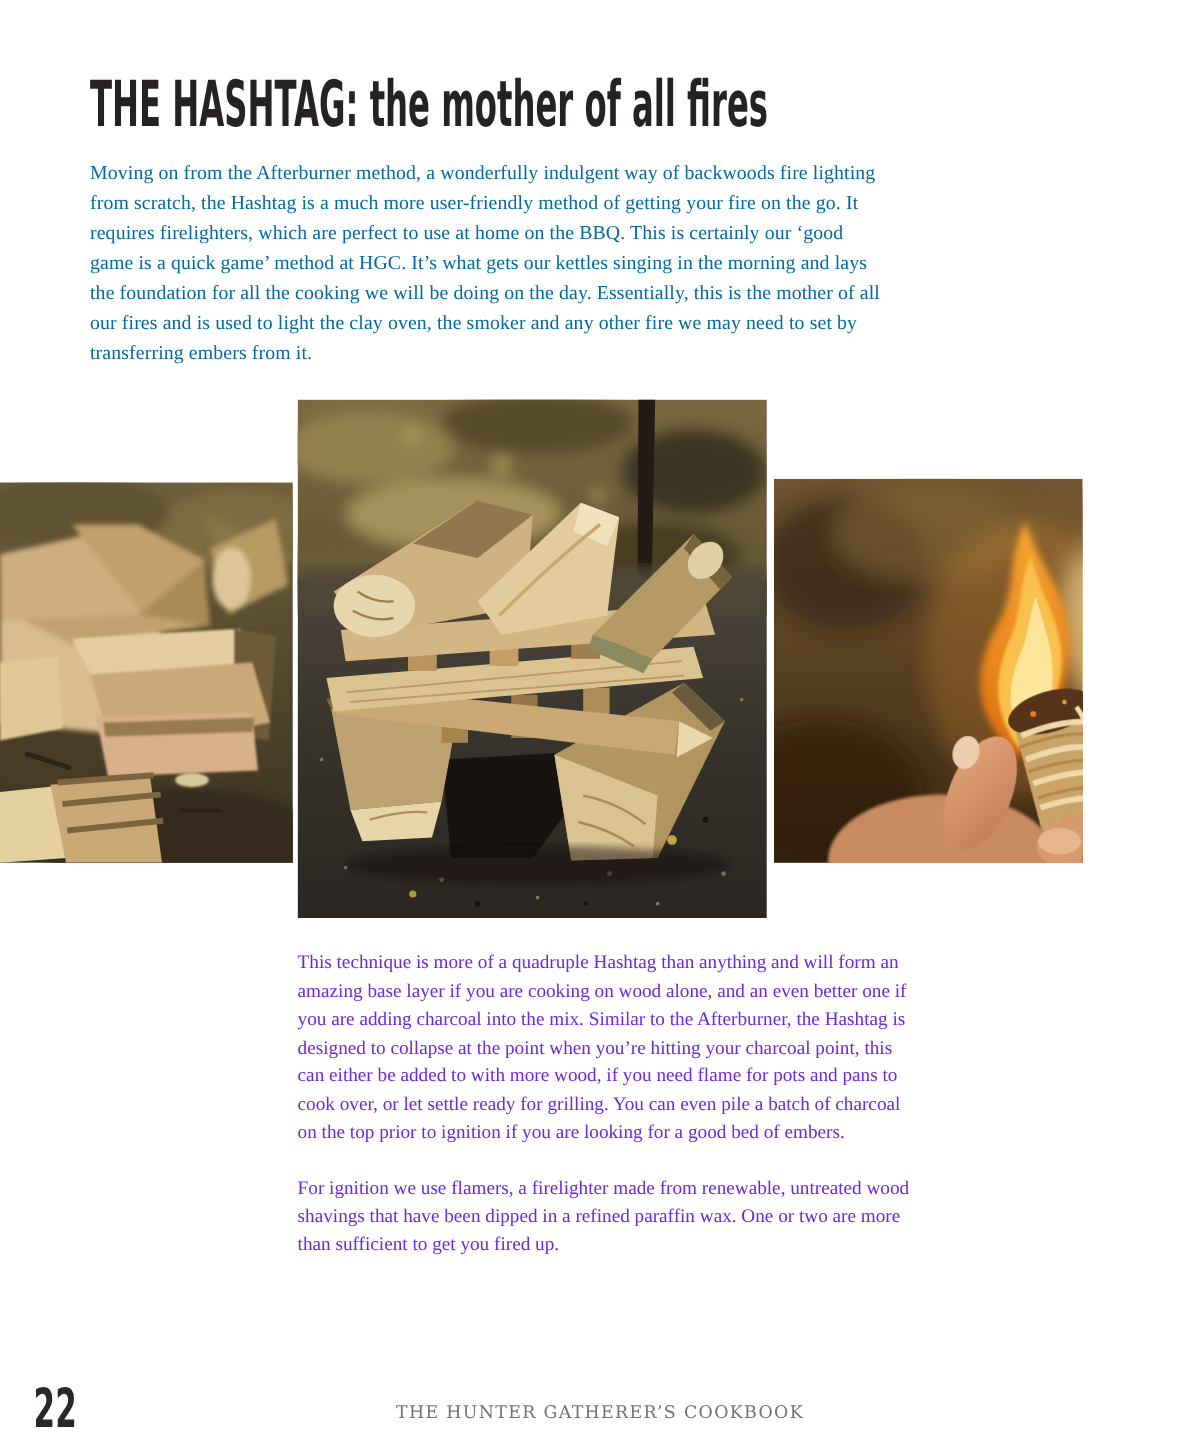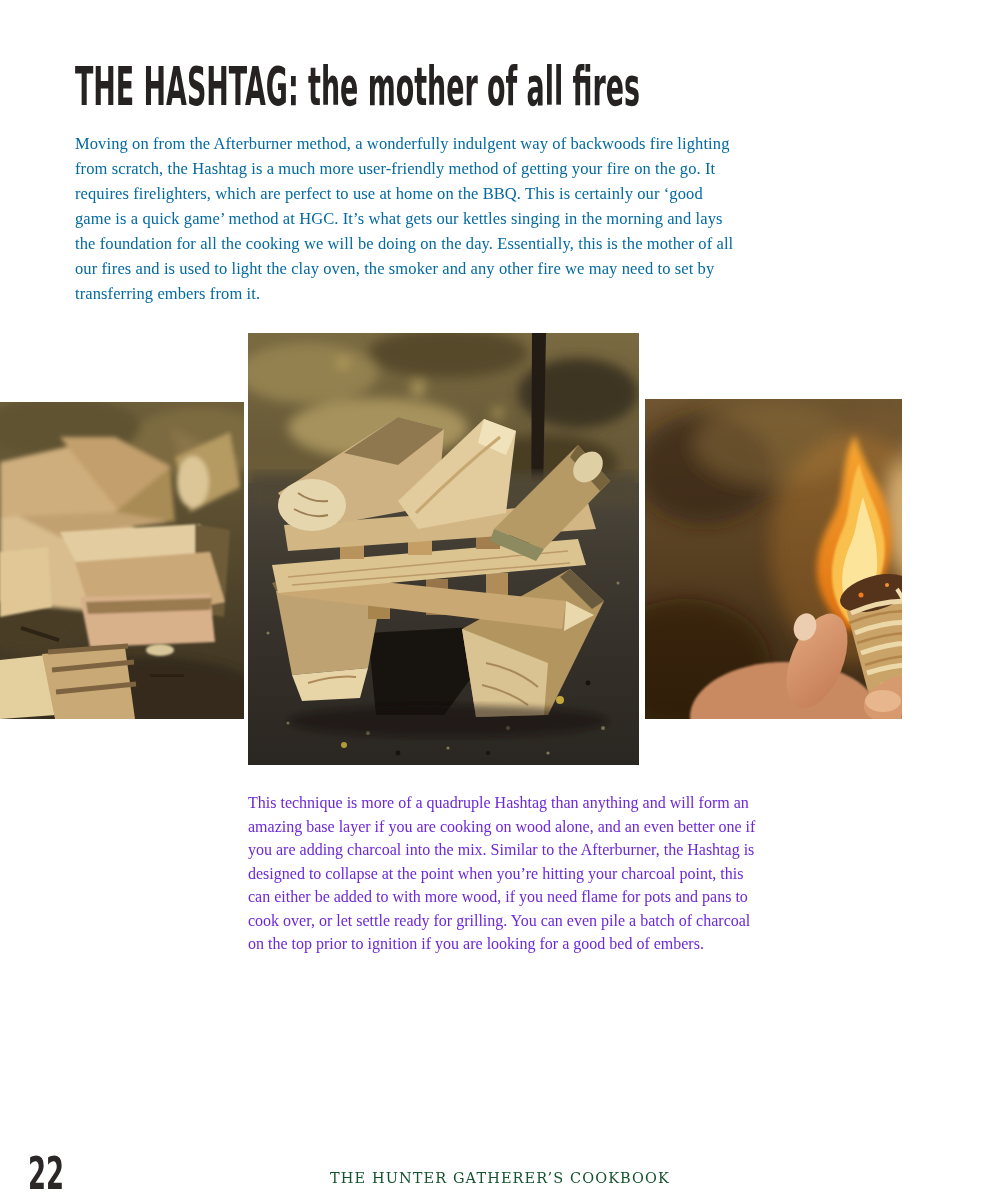--- a/index.html
+++ b/index.html
@@ -11,21 +11,21 @@
          font-size:16.5px;line-height:25px;color:#0369a1;letter-spacing:0.1px;}
   .photo{position:absolute;box-shadow:inset 0 0 0 1px rgba(40,30,15,.25);}
   .photo svg{display:block;}
   .body-col{position:absolute;left:248px;top:791px;width:516px;
             font-size:16px;line-height:23.5px;color:#6d28d9;}
   .body-col p{margin:0 0 23px 0;}
   .pagenum-svg{position:absolute;left:27px;top:1148px;}
   .pagenum-svg text{font-family:"DejaVu Sans", sans-serif;font-weight:bold;fill:#2b2727;}
   .footer-title{position:absolute;left:0;top:1170px;width:1000px;text-align:center;
                 font-family:"DejaVu Serif", serif;font-size:14.5px;letter-spacing:1.1px;
-                color:#14532d;}
+                color:#737373;}
   .edge-strip{position:absolute;left:997px;top:420px;width:3px;height:299px;
               background:linear-gradient(180deg,#7d6136,#8a6c3c 40%,#5d4526);}
 </style>
 </head>
 <body>
 
 <div class="page">
 
   <svg class="title-svg" width="590" height="56">
     <text x="0" y="45" font-size="53" textLength="565" lengthAdjust="spacingAndGlyphs">THE HASHTAG: the mother of all fires</text>
@@ -252,20 +252,21 @@
         <ellipse cx="172" cy="262" rx="26" ry="50" fill="url(#lg-skin)" transform="rotate(22 172 262)"></ellipse>
         <ellipse cx="160" cy="228" rx="11" ry="14" fill="#eccdaf" transform="rotate(18 160 228)"></ellipse>
         <ellipse cx="238" cy="302" rx="18" ry="11" fill="#e8b68c"></ellipse>
       </g>
     </svg>
   </figure>
   <div class="edge-strip"></div>
 
   <div class="body-col">
     <p>This technique is more of a quadruple Hashtag than anything and will form an amazing base layer if you are cooking on wood alone, and an even better one if you are adding charcoal into the mix. Similar to the Afterburner, the Hashtag is designed to collapse at the point when you’re hitting your charcoal point, this can either be added to with more wood, if you need flame for pots and pans to cook over, or let settle ready for grilling. You can even pile a batch of charcoal on the top prior to ignition if you are looking for a good bed of embers.</p>
+    <p>For ignition we use flamers, a firelighter made from renewable, untreated wood shavings that have been dipped in a refined paraffin wax. One or two are more than sufficient to get you fired up.</p>
   </div>
 
   <svg class="pagenum-svg" width="46" height="50">
     <text x="1" y="41" font-size="45" textLength="36" lengthAdjust="spacingAndGlyphs">22</text>
   </svg>
   <div class="footer-title">THE HUNTER GATHERER’S COOKBOOK</div>
 
 </div>
 
 </body></html>

